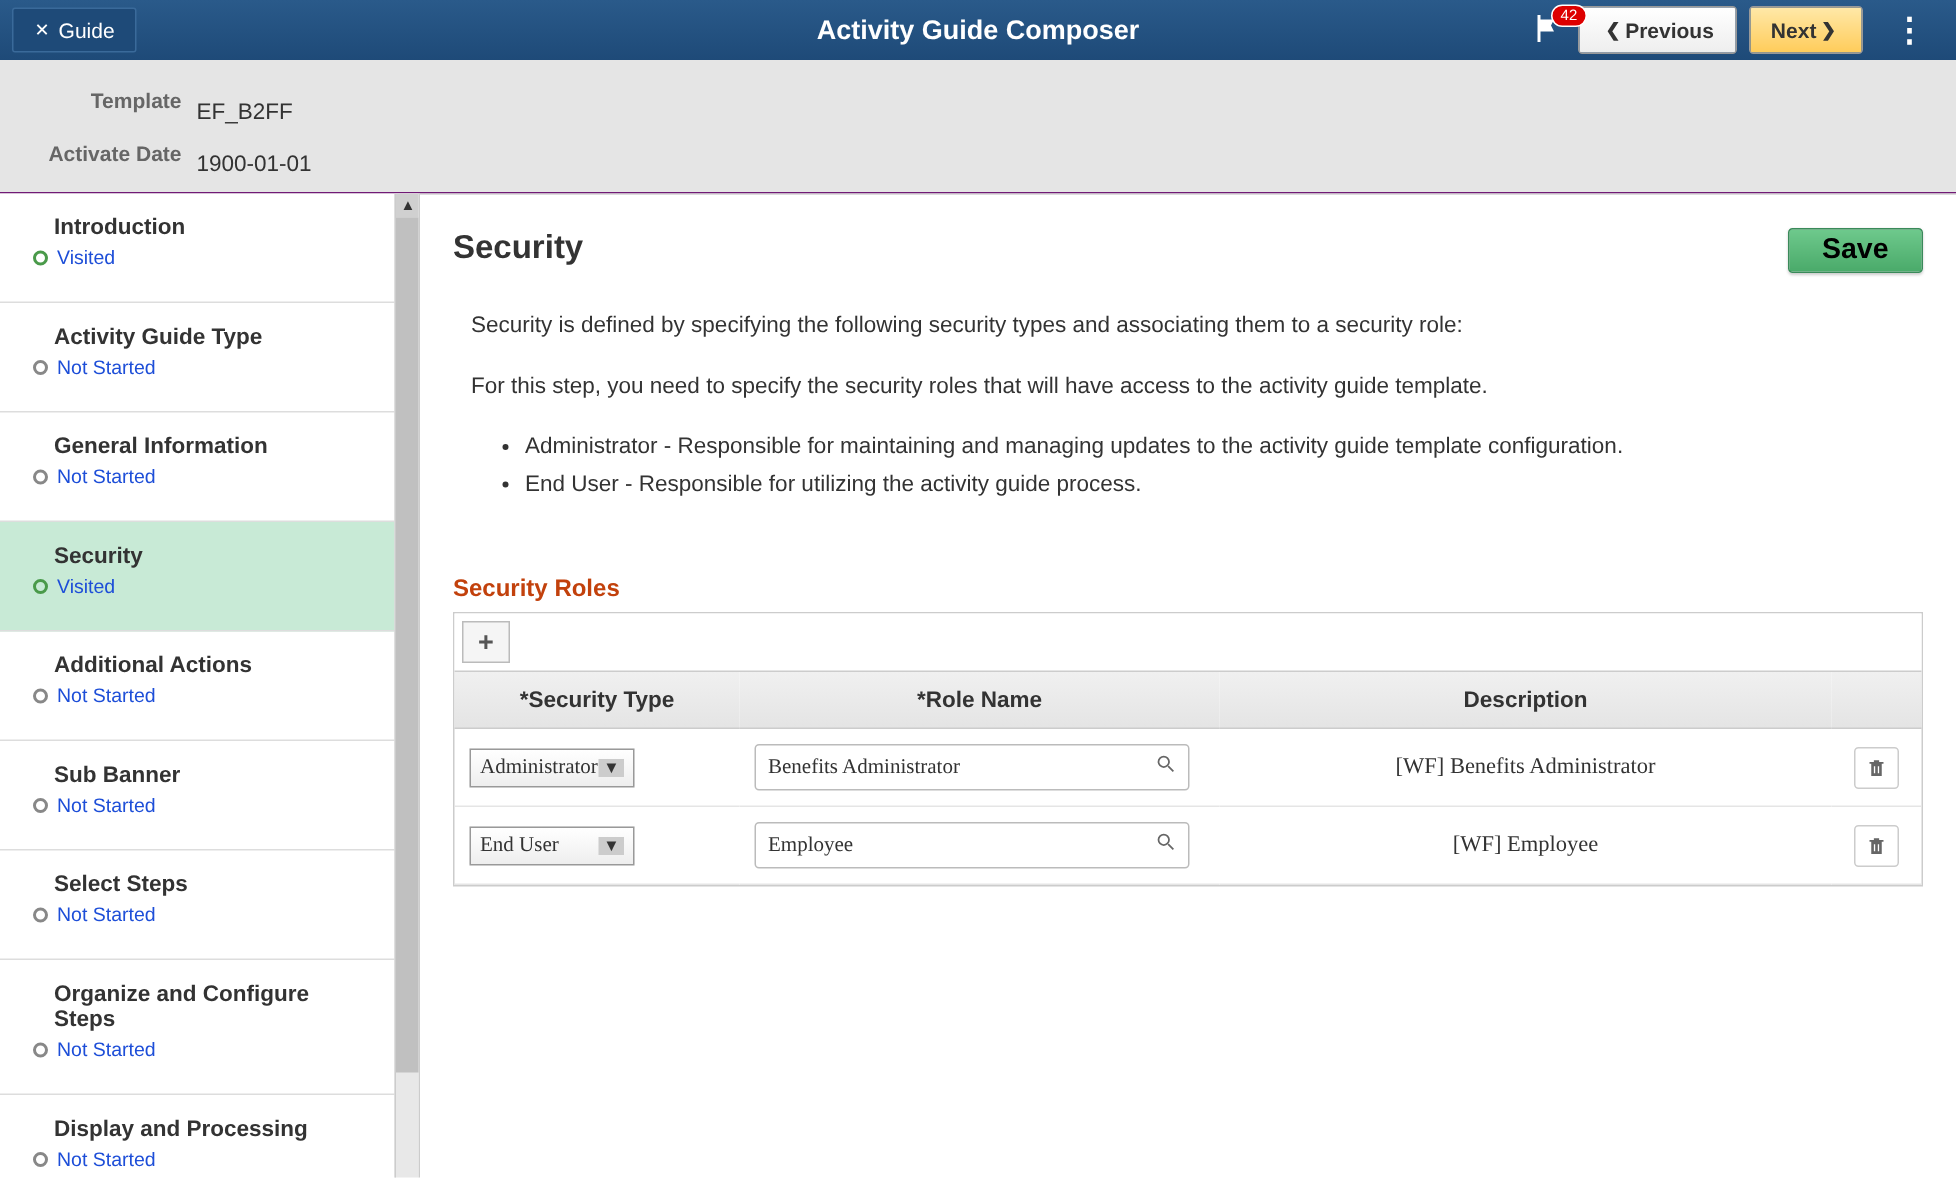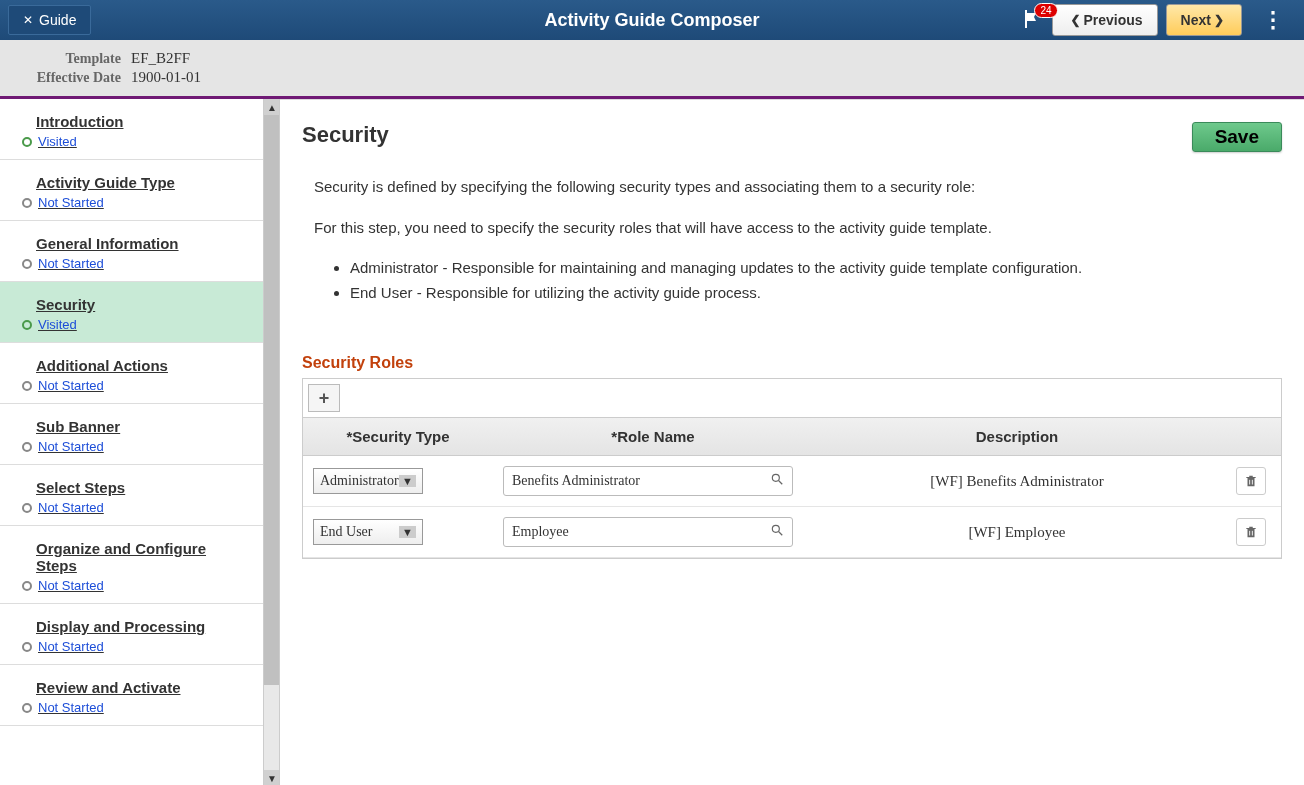--- a/index.html
+++ b/index.html
@@ -12,33 +12,33 @@
 .header-right { position: absolute; right: 8px; display: flex; align-items: center; gap: 8px; }
 .flag-notif { position: relative; color: #fff; cursor: pointer; }
 .flag-notif svg { width: 24px; height: 24px; }
 .flag-badge { background: #d00; color: #fff; font-size: 10px; border-radius: 8px; padding: 1px 5px; position: absolute; top: -4px; left: 14px; border: 1px solid #fff; }
 .nav-btn { padding: 7px 14px; border: 1px solid #999; border-radius: 3px; font-size: 14px; cursor: pointer; display: flex; align-items: center; font-weight: bold; }
 .nav-btn.prev { background: linear-gradient(#fff, #eee); color: #333; }
 .nav-btn.next { background: linear-gradient(#ffe8a8, #ffcc5a); color: #333; }
 .nav-btn .chev { font-size: 12px; margin: 0 3px; }
 .more-menu { color: #fff; font-size: 22px; padding: 0 12px; cursor: pointer; font-weight: bold; }
 
-.info-bar { background: #e5e5e5; padding: 8px 16px; border-bottom: 3px solid #701a75; font-family: Liberation Serif, serif; }
+.info-bar { background: #e5e5e5; padding: 8px 16px; border-bottom: 1px solid #701a75; }
 .info-row { display: flex; align-items: center; margin: 2px 0; }
 .info-label { color: #666; font-weight: bold; width: 105px; text-align: right; margin-right: 10px; font-size: 14px; }
-.info-value { font-size: 15px; }
+.info-value { font-size: 15px; margin-top: 16px; }
 
 .content-wrapper { display: flex; height: calc(785px - 40px - 58px); }
 .sidebar { width: 280px; border-right: 1px solid #ccc; position: relative; background: #fff; overflow: hidden; }
 .scroll-track { position: absolute; right: 0; top: 0; bottom: 0; width: 16px; background: #e8e8e8; border-left: 1px solid #ccc; }
 .scroll-up, .scroll-down { width: 16px; height: 16px; background: #d0d0d0; display: flex; align-items: center; justify-content: center; font-size: 10px; cursor: pointer; }
 .scroll-down { position: absolute; bottom: 0; }
 .scroll-thumb { position: absolute; top: 16px; width: 16px; height: 570px; background: #c0c0c0; }
 
-.sidebar-item { padding: 14px 22px 10px 22px; border-bottom: 1px solid #ddd; cursor: pointer; margin-right: 16px; text-decoration: underline; }
+.sidebar-item { padding: 14px 22px 22px 22px; border-bottom: 1px solid #ddd; cursor: pointer; margin-right: 16px; }
 .sidebar-item.active { background: #c8ead6; }
 .sidebar-item-title { font-weight: bold; font-size: 15px; margin-bottom: 4px; padding-left: 14px; }
 .sidebar-item-status { display: flex; align-items: center; gap: 6px; color: #1d4ed8; font-size: 13px; }
 .status-circle { width: 10px; height: 10px; border: 2px solid #4a9a4a; border-radius: 50%; display: inline-block; }
 .status-circle.notstarted { border-color: #888; }
 
 .main { flex: 1; padding: 22px 22px; overflow-y: auto; border-top: 1px solid #ddd; }
 .main-header { display: flex; justify-content: space-between; align-items: flex-start; margin-bottom: 24px; }
 .page-title { font-size: 22px; font-weight: bold; }
 .save-btn { background: linear-gradient(#6ec98c, #4aaa6a); border: 1px solid #3a8a5a; color: #000; font-weight: bold; padding: 3px 22px; border-radius: 3px; cursor: pointer; font-size: 19px; box-shadow: 0 1px 2px rgba(0,0,0,0.2); }
@@ -75,21 +75,21 @@
   <button class="exit-btn">
     <span class="x">✕</span>
     <span>Guide</span>
   </button>
   <div class="header-title">Activity Guide Composer</div>
   <div class="header-right">
     <div class="flag-notif">
       <svg viewBox="0 0 24 24">
           <path fill="#fff" d="M5 3v18h2v-7h9l-2-4 2-4H7V3z"></path>
         </svg>
-      <span class="flag-badge">24</span>
+      <span class="flag-badge">42</span>
     </div>
     <button class="nav-btn prev">
       <span class="chev">❮</span>
       <span>Previous</span>
     </button>
     <button class="nav-btn next">
       <span>Next</span>
       <span class="chev">❯</span>
     </button>
     <div class="more-menu">
@@ -97,21 +97,21 @@
     </div>
   </div>
 </div>
 
 <div class="info-bar">
   <div class="info-row">
     <div class="info-label">Template</div>
     <div class="info-value">EF_B2FF</div>
   </div>
   <div class="info-row">
-    <div class="info-label">Effective Date</div>
+    <div class="info-label">Activate Date</div>
     <div class="info-value">1900-01-01</div>
   </div>
 </div>
 
 <div class="content-wrapper">
   <div class="sidebar">
     <div id="sidebar-items">
         <div class="sidebar-item">
           <div class="sidebar-item-title">Introduction</div>
           <div class="sidebar-item-status">

